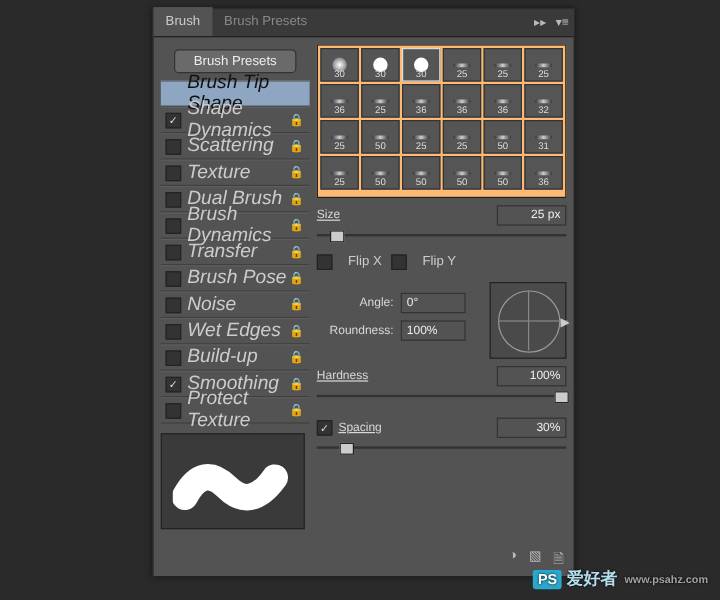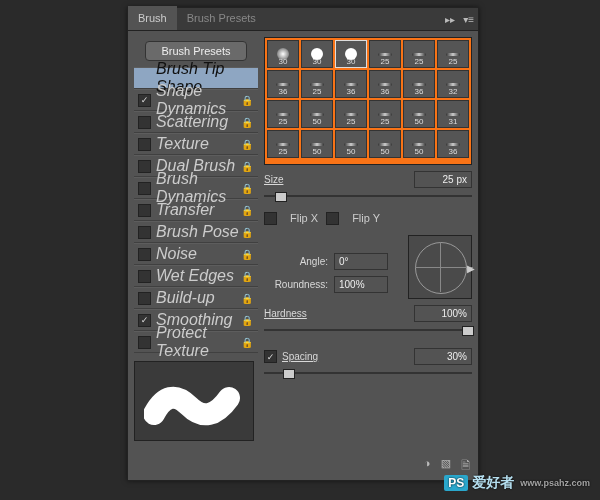--- a/index.html
+++ b/index.html
@@ -92,21 +92,21 @@
     height: 78px;
     width: 118px;
     background: #3a3a3a;
     border: 1px solid #222;
     display: flex;
     align-items: center;
     justify-content: center;
   }
   .right { flex: 1; width: 200px; }
   .thumb-grid {
-    background: #f97316;
+    background: #fdba74;
     border: 1px solid #222;
     padding: 2px;
     height: 122px;
     display: grid;
     grid-template-columns: repeat(6, 1fr);
     grid-auto-rows: 28px;
     gap: 2px;
     overflow: hidden;
     position: relative;
   }
@@ -159,21 +159,21 @@
     position: absolute;
     top: 2px;
     width: 10px; height: 8px;
     background: #ccc;
     border: 1px solid #222;
     transform: translateX(-50%);
   }
   .flips { display: flex; gap: 8px; margin-top: 10px; }
   .angle-box {
     display: flex;
-    align-items: flex-end;
+    align-items: center;
     margin-top: 4px;
   }
   .angle-left { flex: 1; }
   .angle-row {
     display: flex;
     align-items: center;
     margin: 6px 0;
     font-size: 10px;
   }
   .angle-row .al { width: 64px; text-align: right; margin-right: 6px; color: #d8d8d8;}

